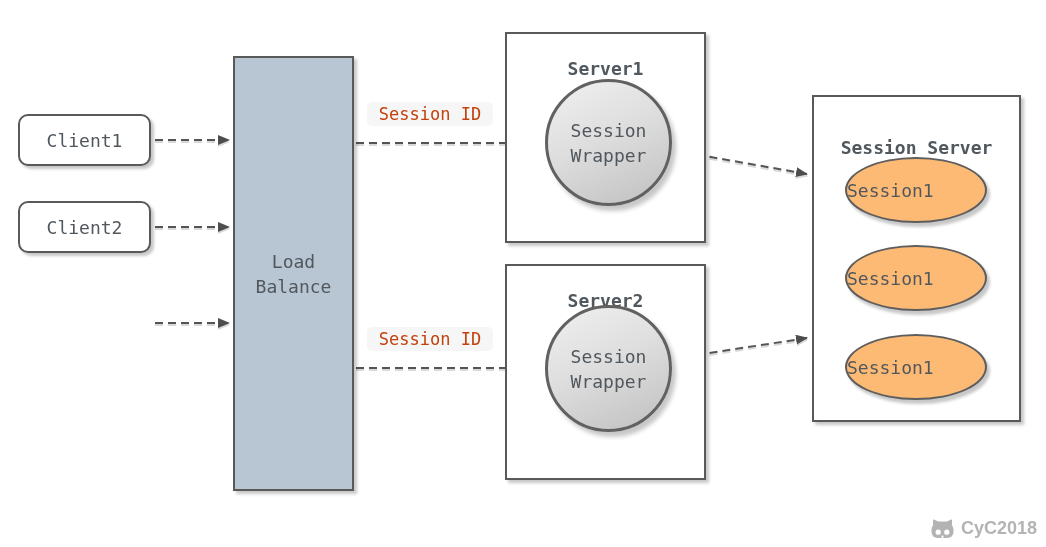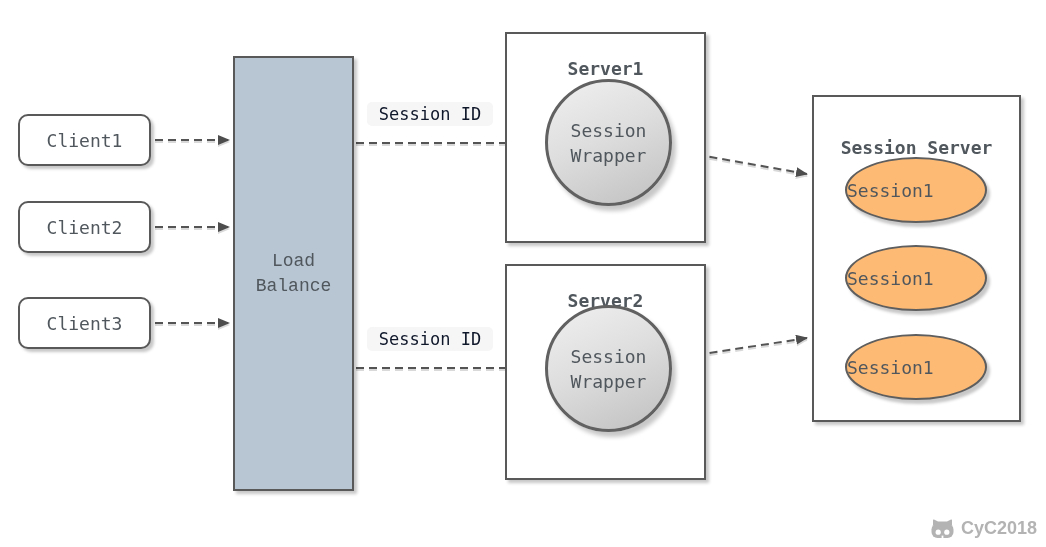--- a/index.html
+++ b/index.html
@@ -38,21 +38,20 @@
   .client.c2 { top: 201px; }
   .client.c3 { top: 297px; }
   .lb {
     left: 233px;
     top: 56px;
     width: 121px;
     height: 435px;
     background: #b8c6d3;
     padding: 0 12px;
     line-height: 25px;
-    font-family: Liberation Mono, monospace;
   }
   .server {
     left: 505px;
     width: 201px;
     background: #ffffff;
     display: block;
   }
   .server.s1 { top: 32px; height: 211px; }
   .server.s2 { top: 264px; height: 216px; }
   .server-title {
@@ -115,21 +114,21 @@
     position: absolute;
     left: 367px;
     width: 126px;
     height: 24px;
     background: #f6f6f6;
     border-radius: 5px;
     display: flex;
     align-items: center;
     justify-content: center;
     font-size: 17px;
-    color: #0f172a;
+    color: #c2410c;
   }
   .flow-label.f1 { top: 102px; }
   .flow-label.f2 { top: 327px; }
   svg.wires {
     position: absolute;
     left: 0;
     top: 0;
     filter: drop-shadow(0px 2px 0px rgba(130,130,130,0.30));
     pointer-events: none;
   }
@@ -167,23 +166,20 @@
       <line x1="671" y1="359" x2="807" y2="338" marker-end="url(#arw)"></line>
     </g>
   </svg>
 
   <div class="node client c1">
     <span>Client1</span>
   </div>
   <div class="node client c2">
     <span>Client2</span>
   </div>
-  <div class="node client c3">
-    <span>Client3</span>
-  </div>
 
   <div class="node lb">
     <span>Load Balance</span>
   </div>
 
   <div class="flow-label f1">
     <span>Session ID</span>
   </div>
   <div class="flow-label f2">
     <span>Session ID</span>

